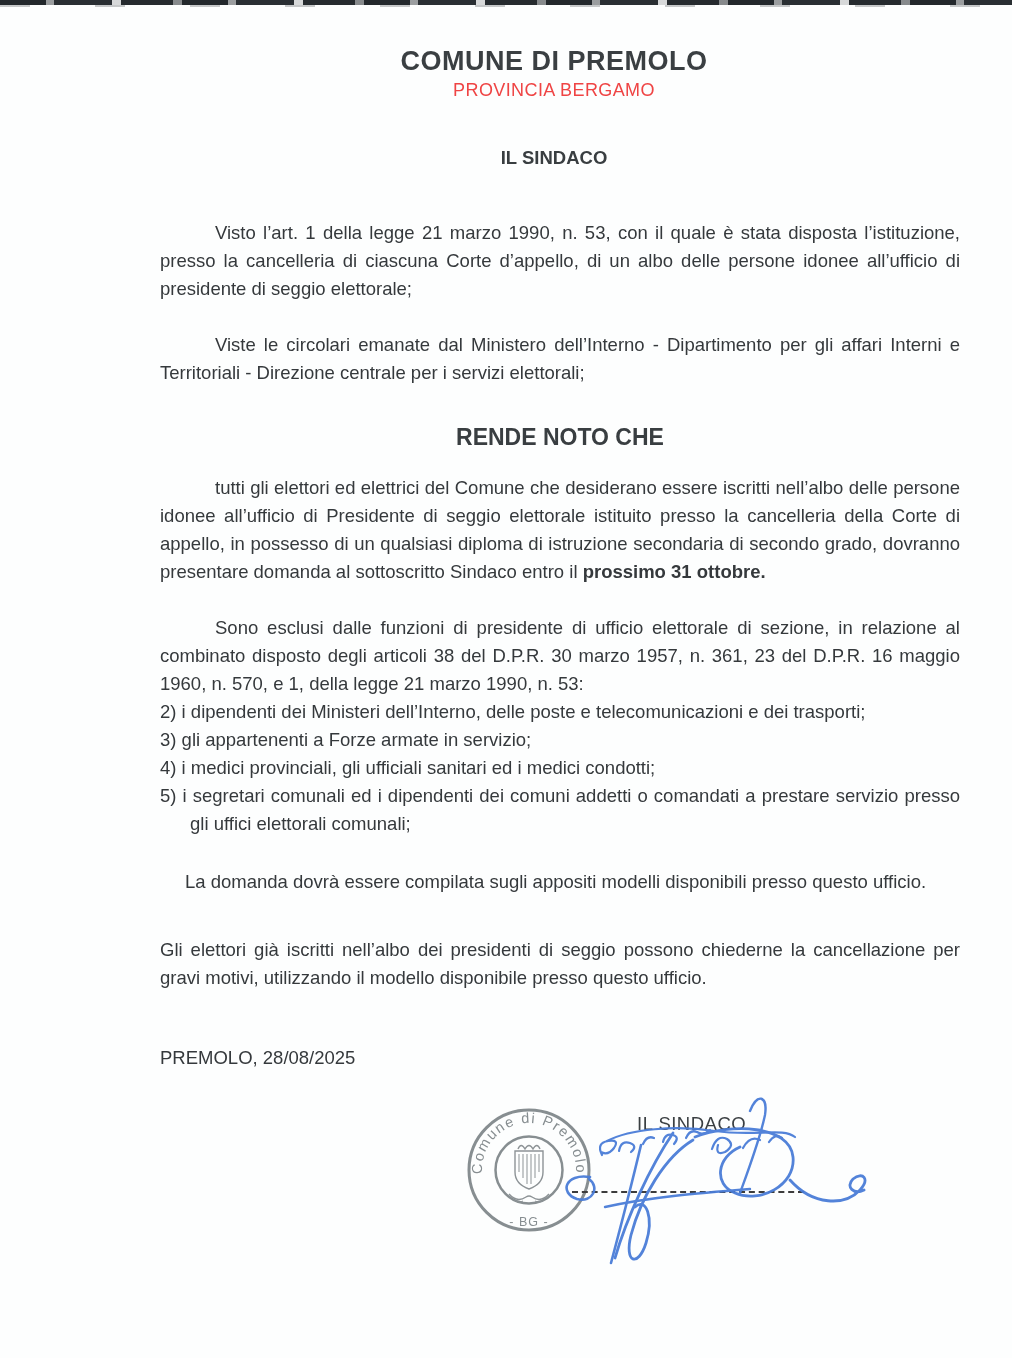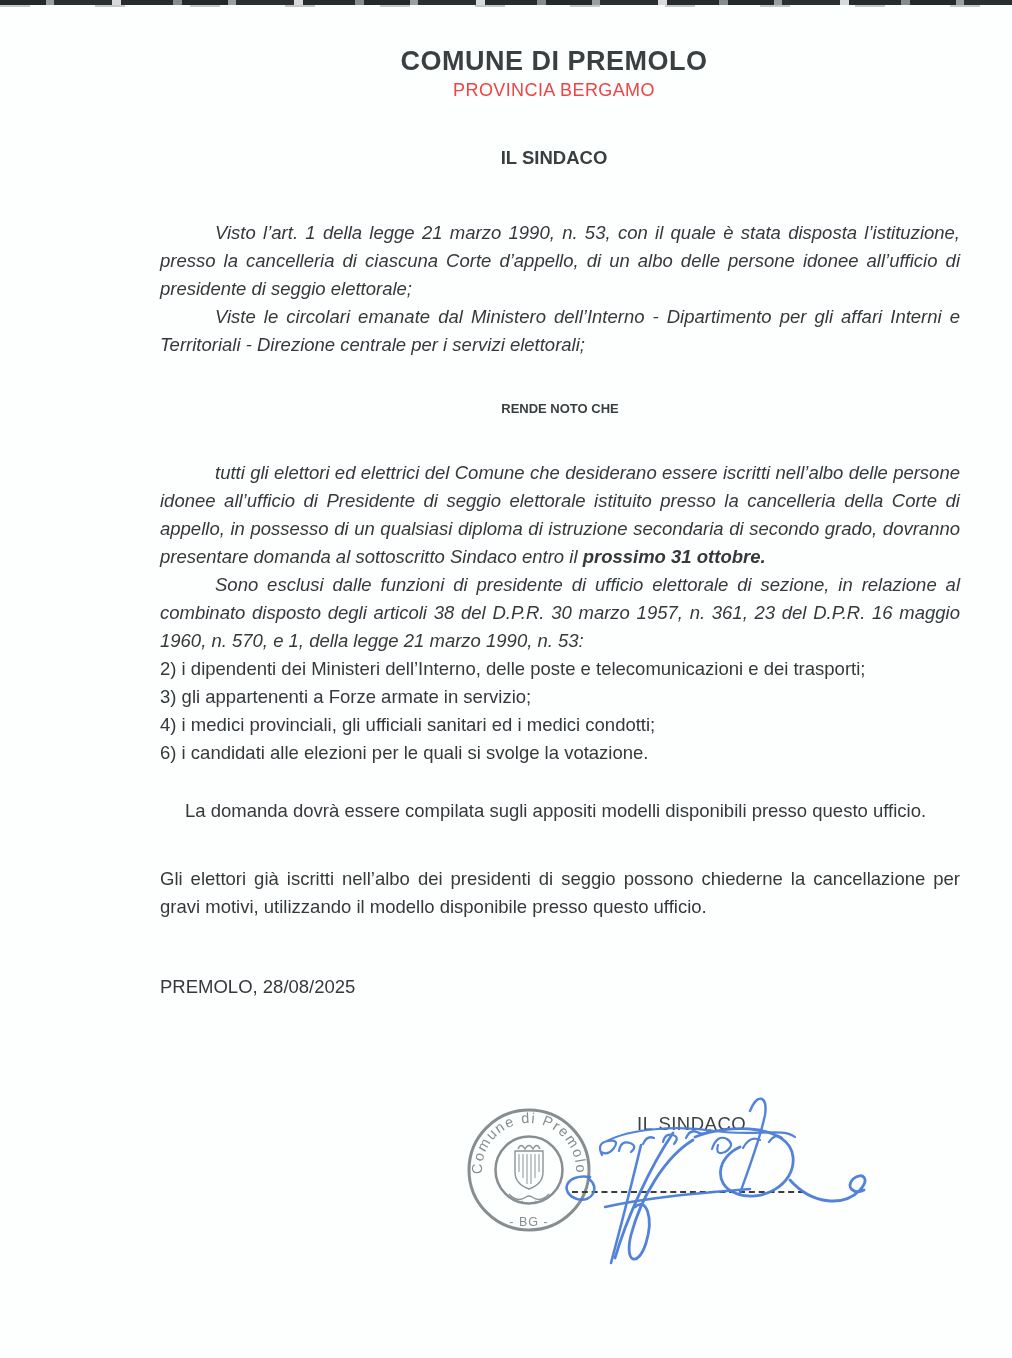--- a/index.html
+++ b/index.html
@@ -28,25 +28,25 @@
   }
   .muni{ text-align:center; padding-top:46px; font-size:27px; font-weight:bold;
          letter-spacing:.5px; color:#3a3f42;}
   .prov{ text-align:center; margin-top:3px; font-size:18px; letter-spacing:.4px; color:#ef4444;}
   .doc-title{ margin-top:46px; text-align:center; font-size:34px; font-weight:bold;
               line-height:42px; color:#3c4144; letter-spacing:.2px;}
   .role-heading{ margin-top:46px; text-align:center; font-size:18.5px; font-weight:bold; color:#393e41;}
   .body-col{ margin-left:112px; width:800px; font-size:18.5px; line-height:28px;
              text-align:justify; color:#35393c;}
   .para{ margin:0; }
-  .indent{ text-indent:55px;font-style:italic; }
-  .mt-p{ }
+  .indent{ text-indent:55px; }
+  .mt-p{ margin-top:28px; }
   .mt-first{ margin-top:50px; }
-  .notice-heading{ margin-top:36px; text-align:center; font-size:13px; font-weight:bold; color:#393e41;}
-  .mt-notice{ margin-top:36px; }
+  .notice-heading{ margin-top:36px; text-align:center; font-size:23px; font-weight:bold; color:#393e41;}
+  .mt-notice{ margin-top:23px; }
   .bold{ font-weight:bold; }
   .excl-item{ padding-left:30px; text-indent:-30px; }
   .app-note{ margin-top:30px; text-indent:25px; }
   .canc-note{ margin-top:40px; }
   .place-date{ margin-top:52px; text-align:left; }
   
   .sig-zone{ position:absolute; left:0; top:1085px; width:1012px; height:210px; }
   .sig-label{ position:absolute; left:637px; top:28px; font-size:18.5px; color:#3a3f42;
               letter-spacing:.5px; }
   .stamp-svg{ position:absolute; left:459px; top:15px; }
@@ -74,21 +74,21 @@
     <div class="notice-heading">RENDE NOTO CHE</div>
 
     <p class="para indent mt-notice"><span>tutti gli elettori ed elettrici del Comune che desiderano essere iscritti nell’albo delle persone idonee all’ufficio di Presidente di seggio elettorale istituito presso la cancelleria della Corte di appello, in possesso di un qualsiasi diploma di istruzione secondaria di secondo grado, dovranno presentare domanda al sottoscritto Sindaco entro il </span><span class="bold">prossimo 31 ottobre.</span></p>
 
     <p class="para indent mt-p">Sono esclusi dalle funzioni di presidente di ufficio elettorale di sezione, in relazione al combinato disposto degli articoli 38 del D.P.R. 30 marzo 1957, n. 361, 23 del D.P.R. 16 maggio 1960, n. 570, e 1, della legge 21 marzo 1990, n. 53:</p>
 
     <div>
       <div class="excl-item">2) i dipendenti dei Ministeri dell’Interno, delle poste e telecomunicazioni e dei trasporti;</div>
       <div class="excl-item">3) gli appartenenti a Forze armate in servizio;</div>
       <div class="excl-item">4) i medici provinciali, gli ufficiali sanitari ed i medici condotti;</div>
-      <div class="excl-item">6) i candidati alle elezioni per le quali si svolge la votazione.</div>
+      <div class="excl-item">5) i segretari comunali ed i dipendenti dei comuni addetti o comandati a prestare servizio presso gli uffici elettorali comunali;</div>
     </div>
 
     <p class="para app-note">La domanda dovrà essere compilata sugli appositi modelli disponibili presso questo ufficio.</p>
     <p class="para canc-note">Gli elettori già iscritti nell’albo dei presidenti di seggio possono chiederne la cancellazione per gravi motivi, utilizzando il modello disponibile presso questo ufficio.</p>
 
     <div class="place-date">PREMOLO, 28/08/2025</div>
   </div>
 
   <div class="sig-zone">
 

